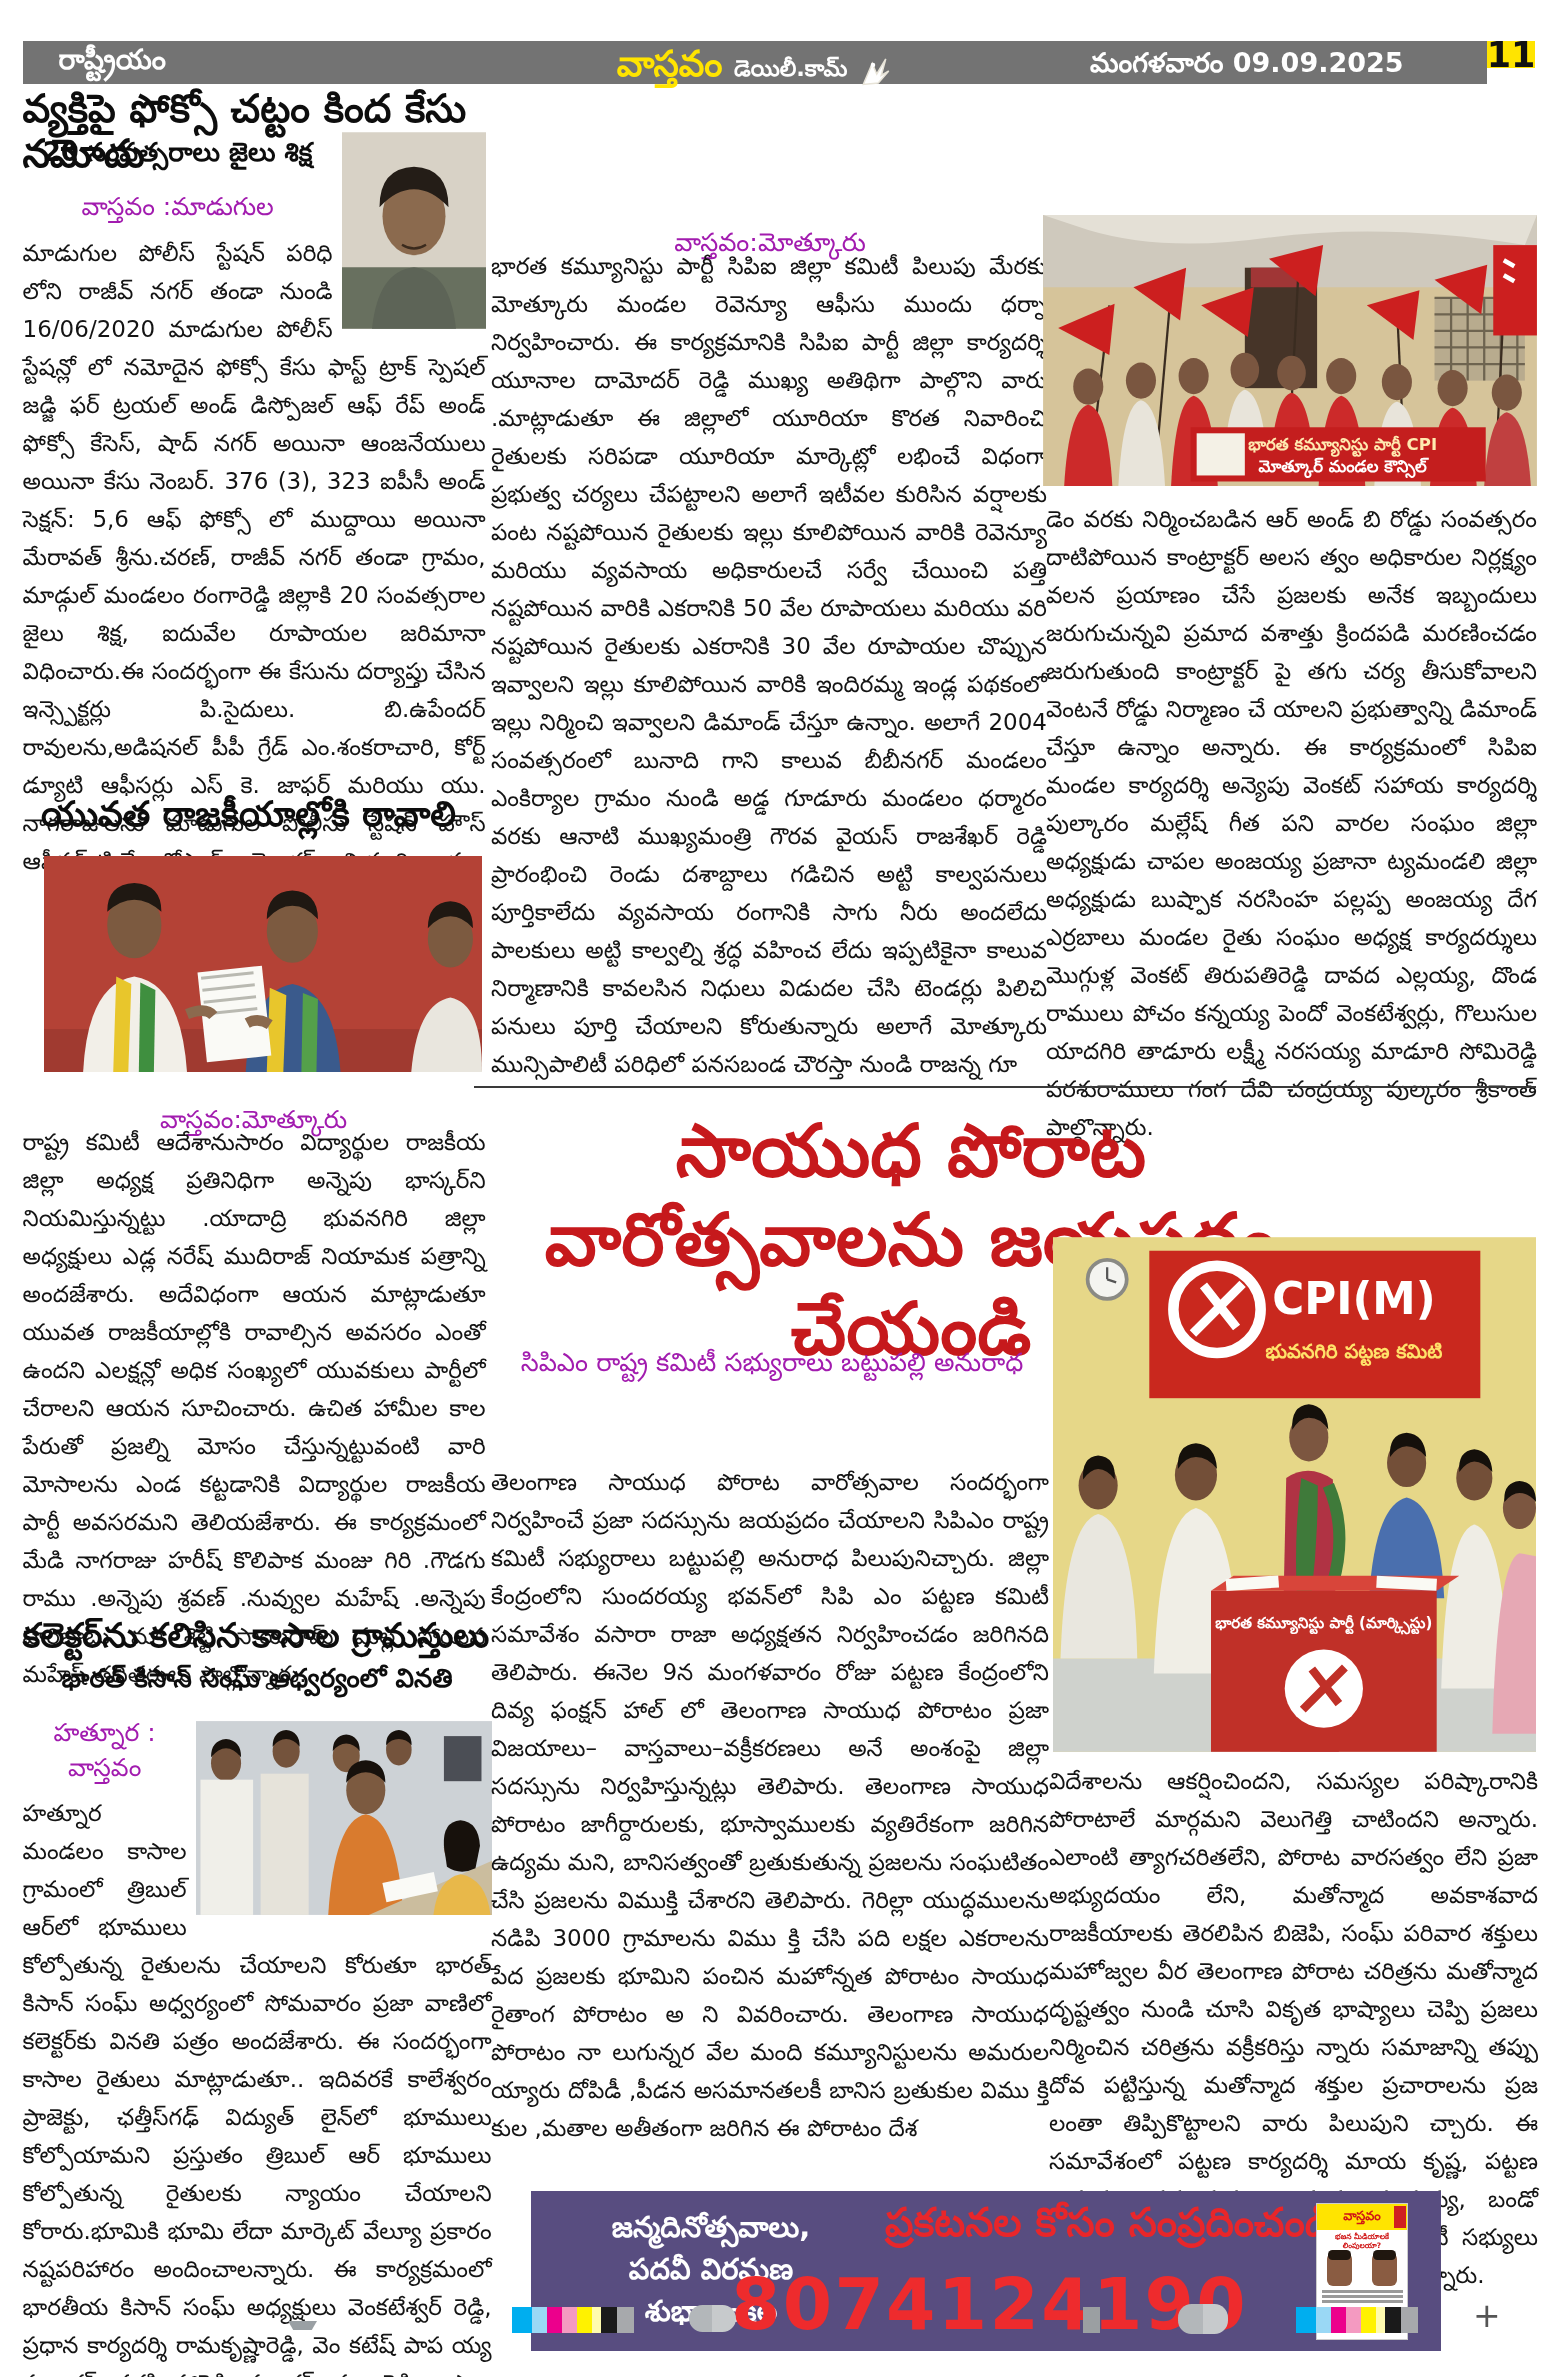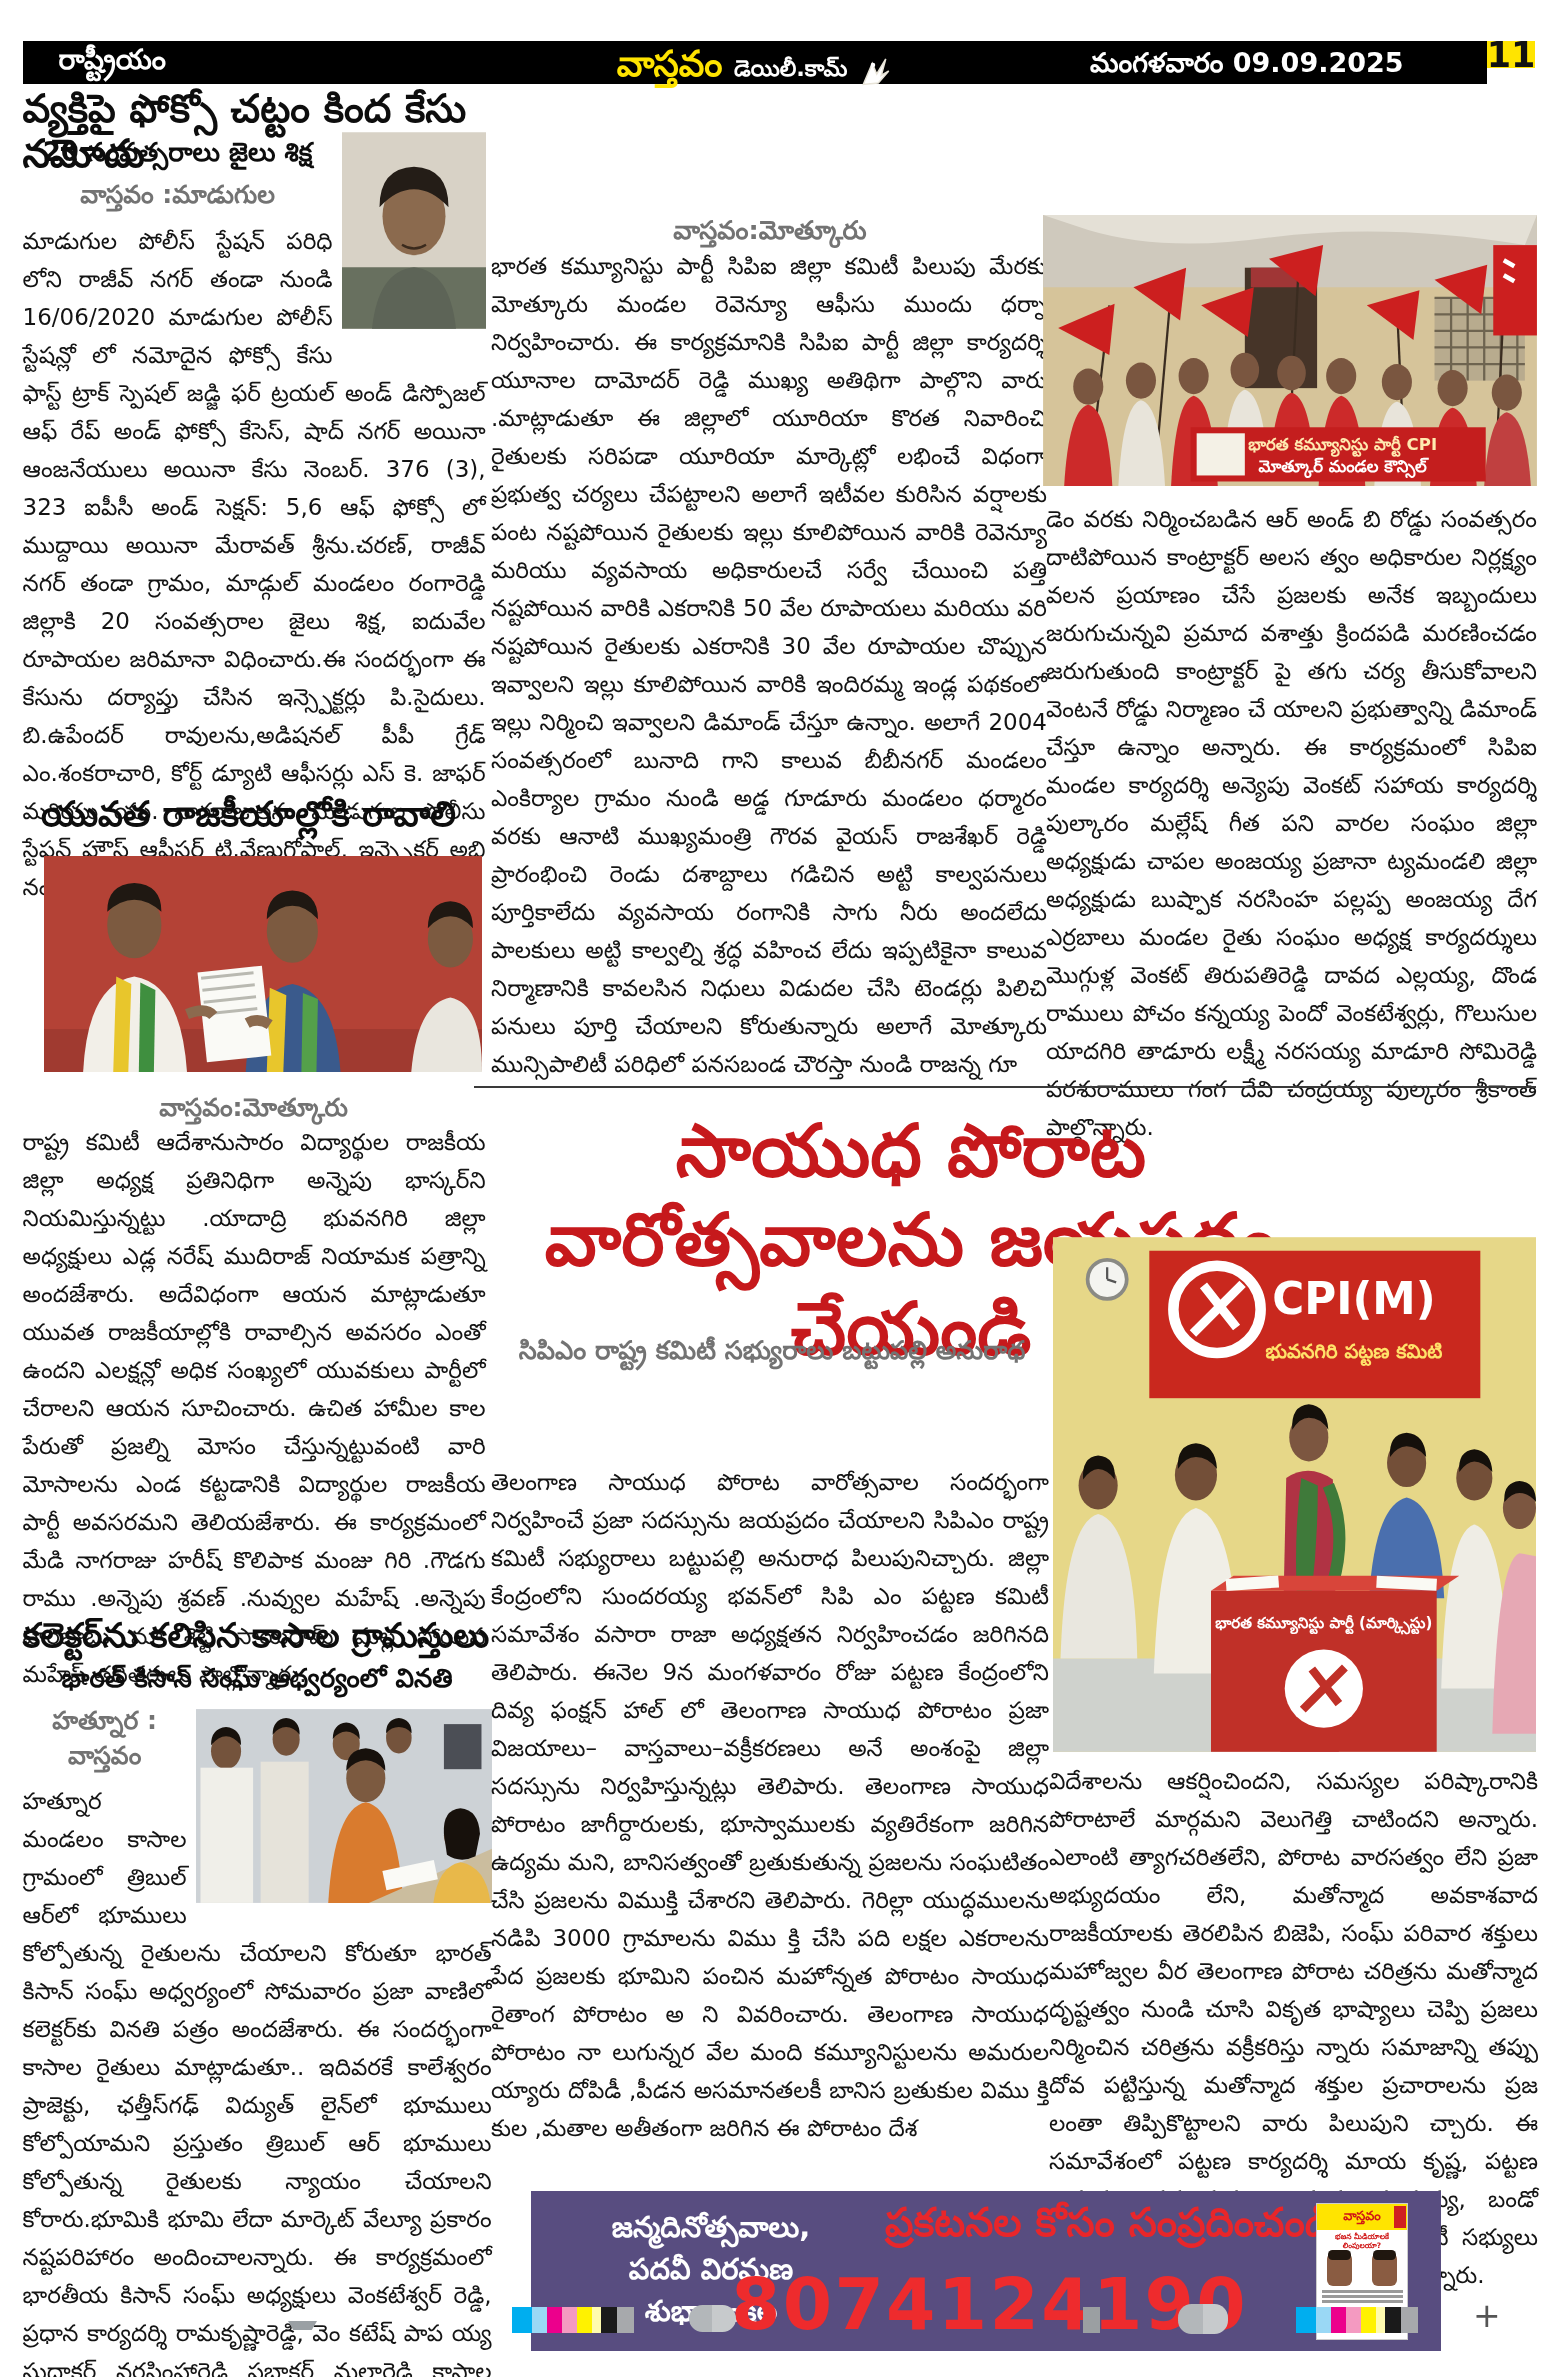--- a/index.html
+++ b/index.html
@@ -1,33 +1,33 @@
 <!DOCTYPE html>
 <html style="font-size:12px"><head>
 <meta charset="utf-8">
 <style>
   html,body{margin:0;padding:0;background:#ffffff;}
   #page{position:relative;width:1555px;height:2377px;background:#ffffff;overflow:hidden;
         font-family:"DejaVu Sans", sans-serif;color:#111;}
   .abs{position:absolute;}
   
-  .header-bar{left:22.6px;top:41px;width:1464px;height:43px;background:#000000;display:flex;align-items:center;}
+  .header-bar{left:22.6px;top:41px;width:1464px;height:43px;background:#737373;display:flex;align-items:center;}
   .hdr-section{margin-left:36px;color:#ffffff;font-size:28px;font-weight:bold;}
   .hdr-center{position:absolute;left:0;right:0;text-align:center;top:1.5px;}
   .hdr-masthead{color:#ffe400;font-size:36px;font-weight:bold;}
   .hdr-suffix{color:#ffffff;font-size:22.6px;font-weight:bold;margin-left:7.5px;}
   .hdr-bird{display:inline-block;vertical-align:middle;margin-left:6px;}
   .hdr-date{position:absolute;right:83px;top:6px;color:#ffffff;font-size:27px;font-weight:bold;}
   .pagebox{left:1487px;top:41px;width:48px;height:27px;background:#ffe400;color:#111;
            font-size:35px;font-weight:bold;display:flex;align-items:center;justify-content:center;}
   
   .headline-sm{font-weight:bold;color:#0d0d0d;font-size:39px;line-height:1.15;}
   .headline-md{font-weight:bold;color:#0d0d0d;font-size:35px;line-height:1.15;}
   .subhead{font-weight:bold;color:#0d0d0d;font-size:26px;text-align:center;margin-top:7.5px;}
-  .dateline{font-weight:bold;color:#737373;font-size:25px;text-align:center;margin-top:6px;}
+  .dateline{font-weight:normal;color:#a21caf;font-size:25px;text-align:center;margin-top:18px;}
   .bodytxt{font-size:23px;line-height:38px;text-align:justify;color:#141414;}
   .main-headline{font-weight:bold;color:#3f3b9b;font-size:65px;letter-spacing:-0.8px;line-height:1.1;}
   .red-headline{font-weight:bold;color:#c6191c;font-size:73px;line-height:1.22;text-align:center;}
   .rule{background:#3a3a3a;height:2.3px;}
   .floatphoto{float:right;margin:3px 0 7.5px 9px;}
   
   .ad{left:531px;top:2147px;width:910px;height:160px;background:#584d80;margin-top:44px;}
   .ad-left{position:absolute;left:18px;top:15px;width:324px;color:#fff;font-size:29px;font-weight:bold;
            line-height:1.45;text-align:center;}
   .ad-contact{position:absolute;left:354px;top:7.5px;width:512px;color:#e8262a;font-size:40px;font-weight:bold;}

